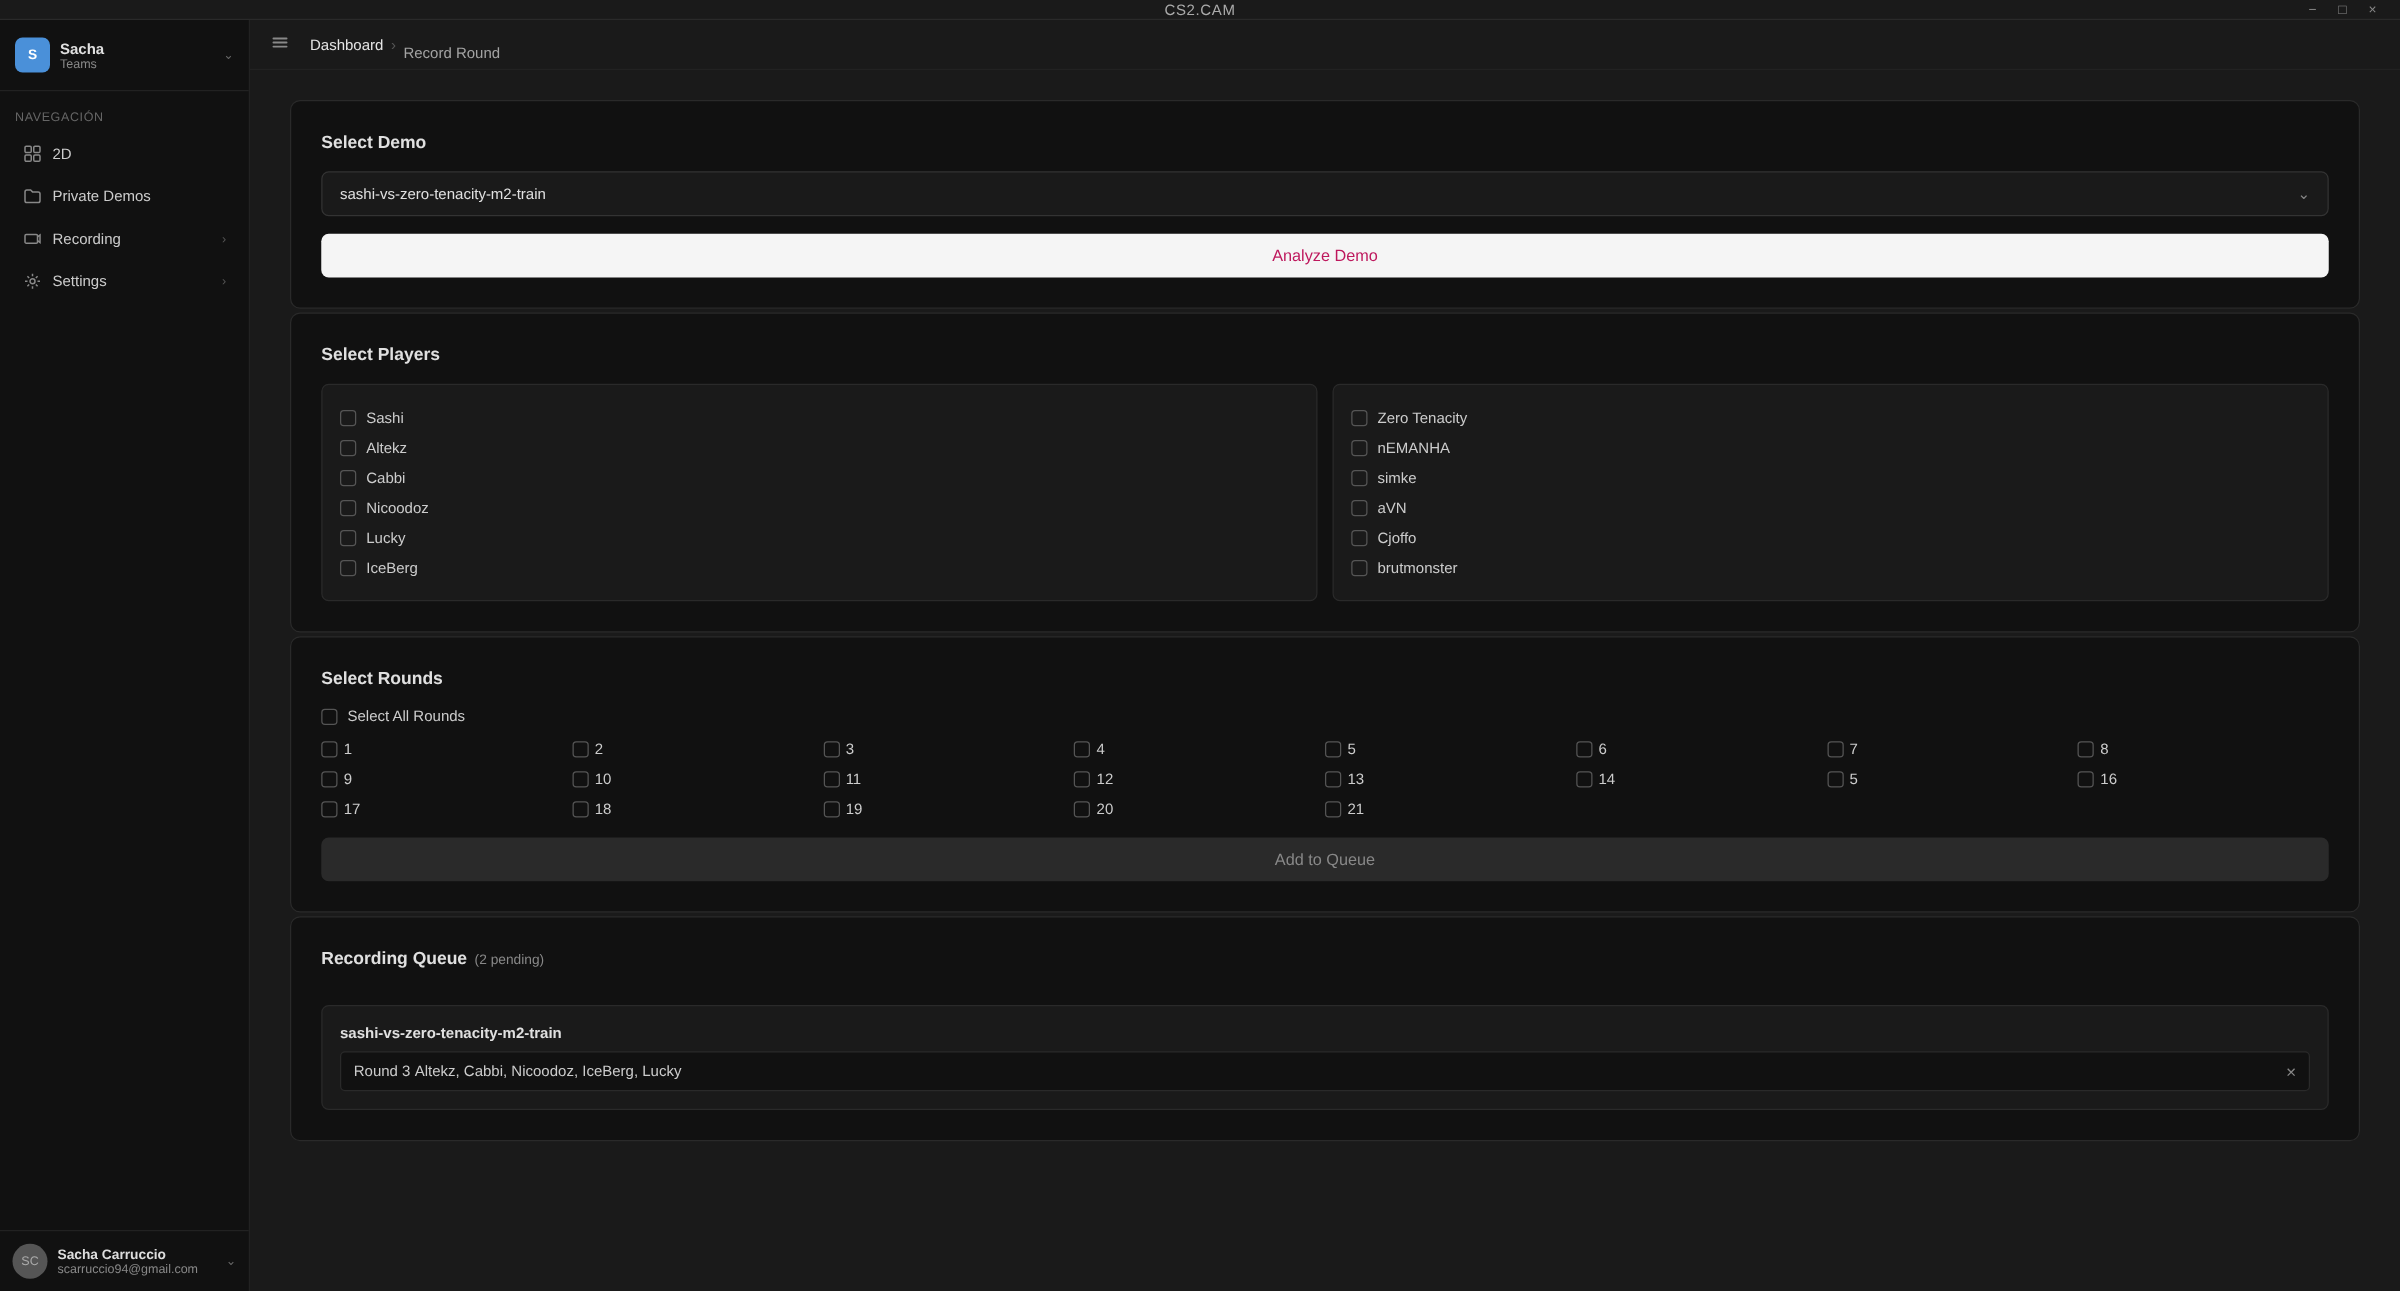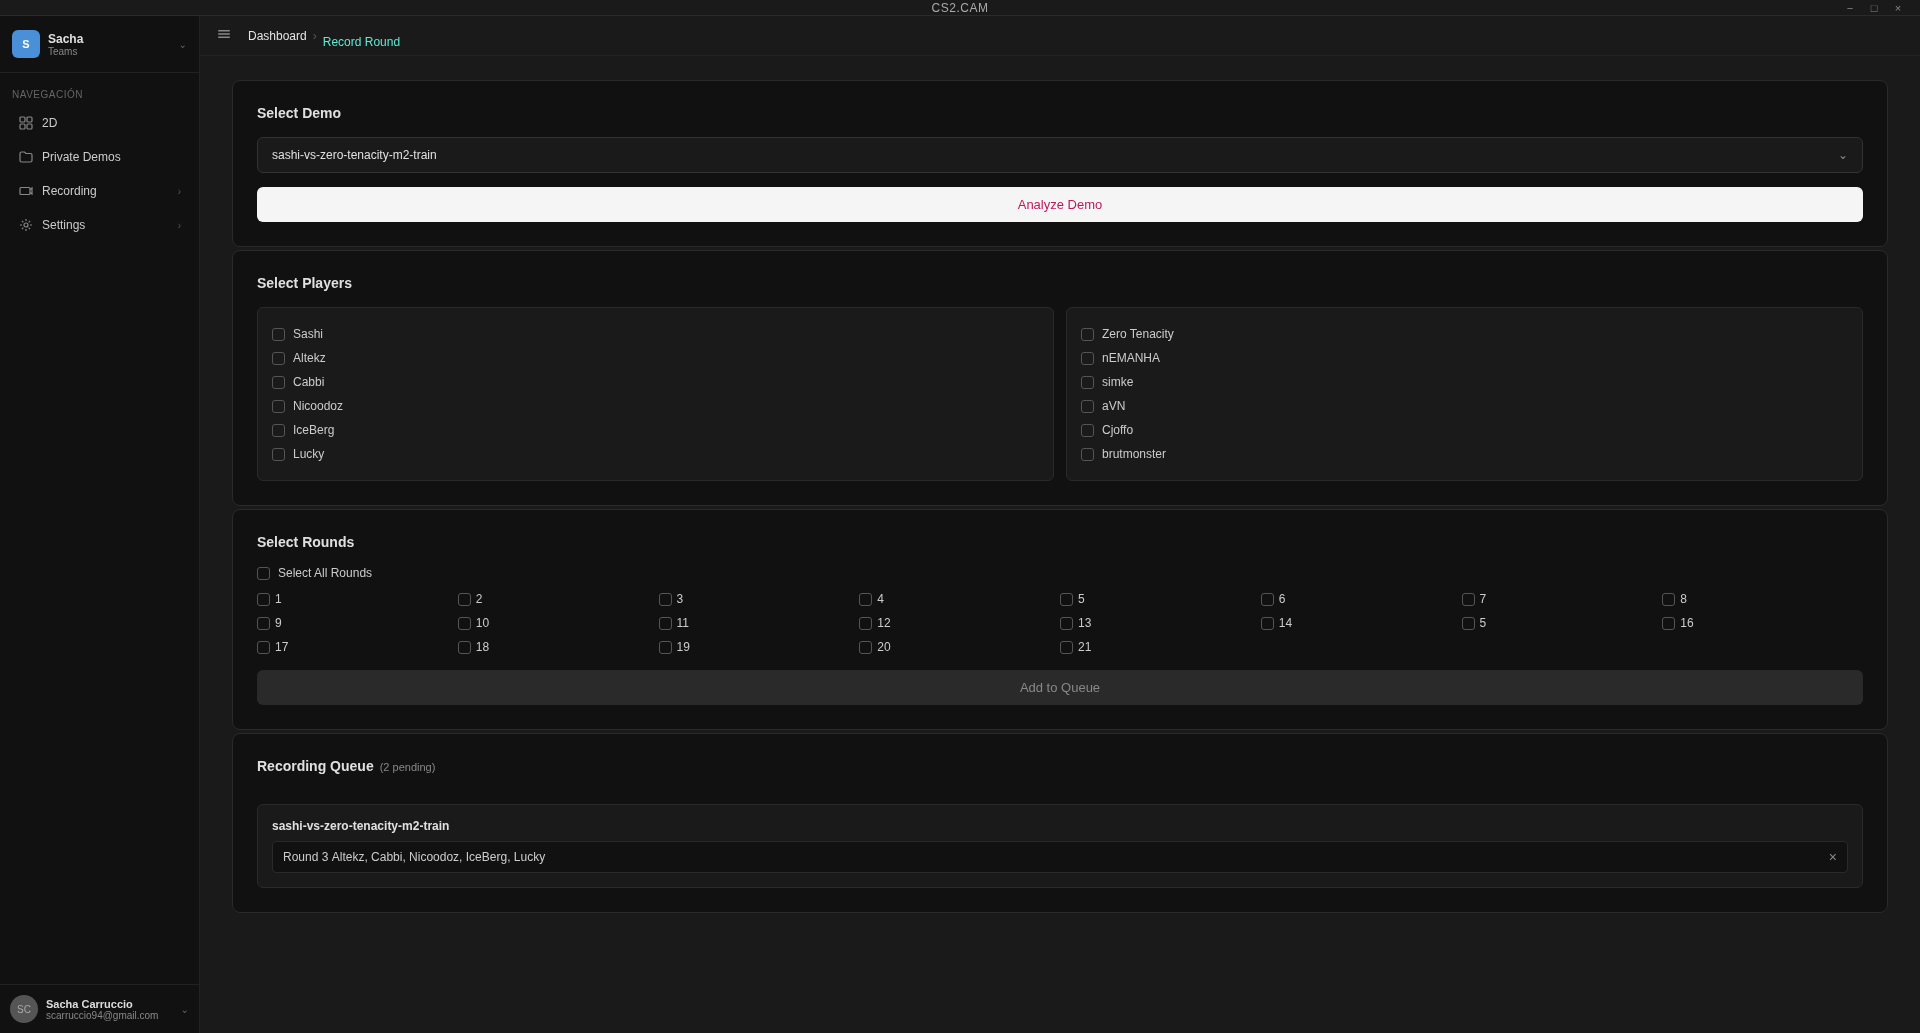--- a/index.html
+++ b/index.html
@@ -182,21 +182,21 @@
     .breadcrumb {
       display: flex;
       align-items: center;
       gap: 6px;
     }
     .breadcrumb-item {
       font-size: 12px;
       color: #e5e5e5;
     }
     .breadcrumb-item.active {
-      color: #5eead4;
+      color: #a3a3a3;
       margin-top: 13px;
     }
     .breadcrumb-sep {
       color: #555;
       font-size: 12px;
     }
     
     .content-scroll {
       flex: 1;
       overflow-y: auto;
@@ -490,25 +490,25 @@
             <div class="player-item">
               <div class="player-checkbox"></div>
               <span class="player-name">Cabbi</span>
             </div>
             <div class="player-item">
               <div class="player-checkbox"></div>
               <span class="player-name">Nicoodoz</span>
             </div>
             <div class="player-item">
               <div class="player-checkbox"></div>
+              <span class="player-name">Lucky</span>
+            </div>
+            <div class="player-item">
+              <div class="player-checkbox"></div>
               <span class="player-name">IceBerg</span>
-            </div>
-            <div class="player-item">
-              <div class="player-checkbox"></div>
-              <span class="player-name">Lucky</span>
             </div>
           </div>
           <div class="players-team">
             <div class="player-item">
               <div class="player-checkbox"></div>
               <span class="player-name">Zero Tenacity</span>
             </div>
             <div class="player-item">
               <div class="player-checkbox"></div>
               <span class="player-name">nEMANHA</span>

